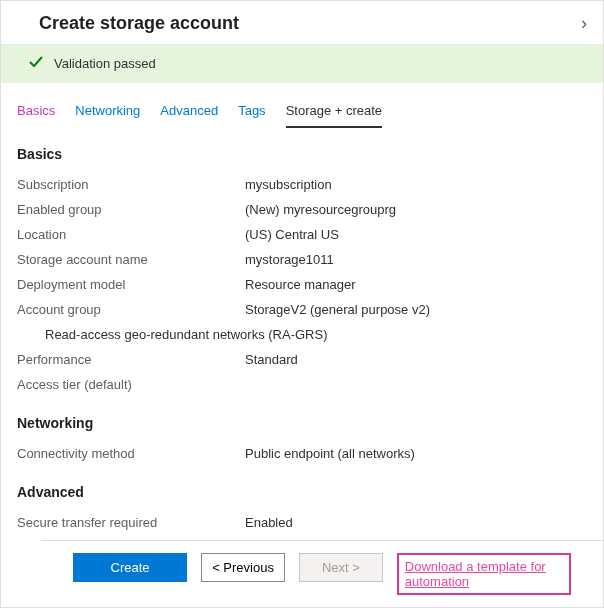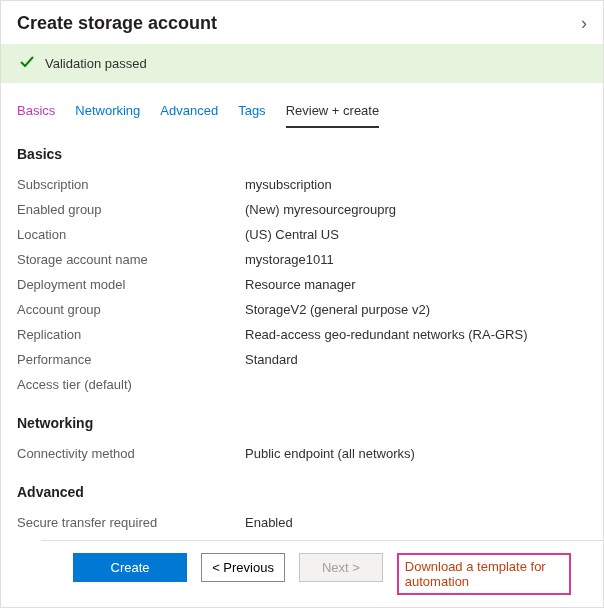--- a/index.html
+++ b/index.html
@@ -20,24 +20,25 @@
       box-sizing: border-box;
     }
     .header {
       padding: 12px 16px 10px;
       font-size: 18px;
       font-weight: 600;
       color: #201f1e;
       display: flex;
       justify-content: space-between;
       align-items: center;
+      margin-left: 22px;
     }
     .validation-banner {
       background: #e6f4dd;
-      padding: 10px 18px;
+      padding: 10px 27px;
       display: flex;
       align-items: center;
       gap: 10px;
       color: #323130;
       font-size: 13px;
     }
     .checkmark {
       color: #107c10;
     }
     .tabs {
@@ -113,25 +114,26 @@
       width: 150px;
     }
     .btn-disabled {
       color: #a19f9d;
       border-color: #c8c6c4;
       background: #f3f2f1;
       cursor: default;
     }
     .footer-link {
       margin-left: auto;
-      color: #c2410c;
+      color: #ec4899;
       cursor: pointer;
       font-size: 13px;
       border: 2px solid #d83b8c;
       padding: 4px 6px;
+      text-decoration: underline;
     }
     .close-chevron {
       font-size: 18px;
       color: #605e5c;
       cursor: pointer;
       font-weight: 300;
     }
   </style>
 </head>
 <body>
@@ -149,21 +151,21 @@
         </svg>
     </span>
     <span>Validation passed</span>
   </div>
 
   <div class="tabs">
       <span class="tab first">Basics</span>
       <span class="tab link">Networking</span>
       <span class="tab link">Advanced</span>
       <span class="tab link">Tags</span>
-      <span class="tab active">Review + create</span>
+      <span class="tab active">Storage + create</span>
     </div>
 
   <div class="content">
     <div class="section-title">Basics</div>
     <div>
         <div class="row">
           <div class="label">Subscription</div>
           <div class="value">mysubscription</div>
         </div>
         <div class="row">
@@ -180,21 +182,20 @@
         </div>
         <div class="row">
           <div class="label">Deployment model</div>
           <div class="value">Resource manager</div>
         </div>
         <div class="row">
           <div class="label">Account group</div>
           <div class="value">StorageV2 (general purpose v2)</div>
         </div>
         <div class="row">
-          <div class="label">Replication</div>
           <div class="value">Read-access geo-redundant networks (RA-GRS)</div>
         </div>
         <div class="row">
           <div class="label">Performance</div>
           <div class="value">Standard</div>
         </div>
         <div class="row">
           <div class="label">Access tier (default)</div>
         </div>
       </div>

